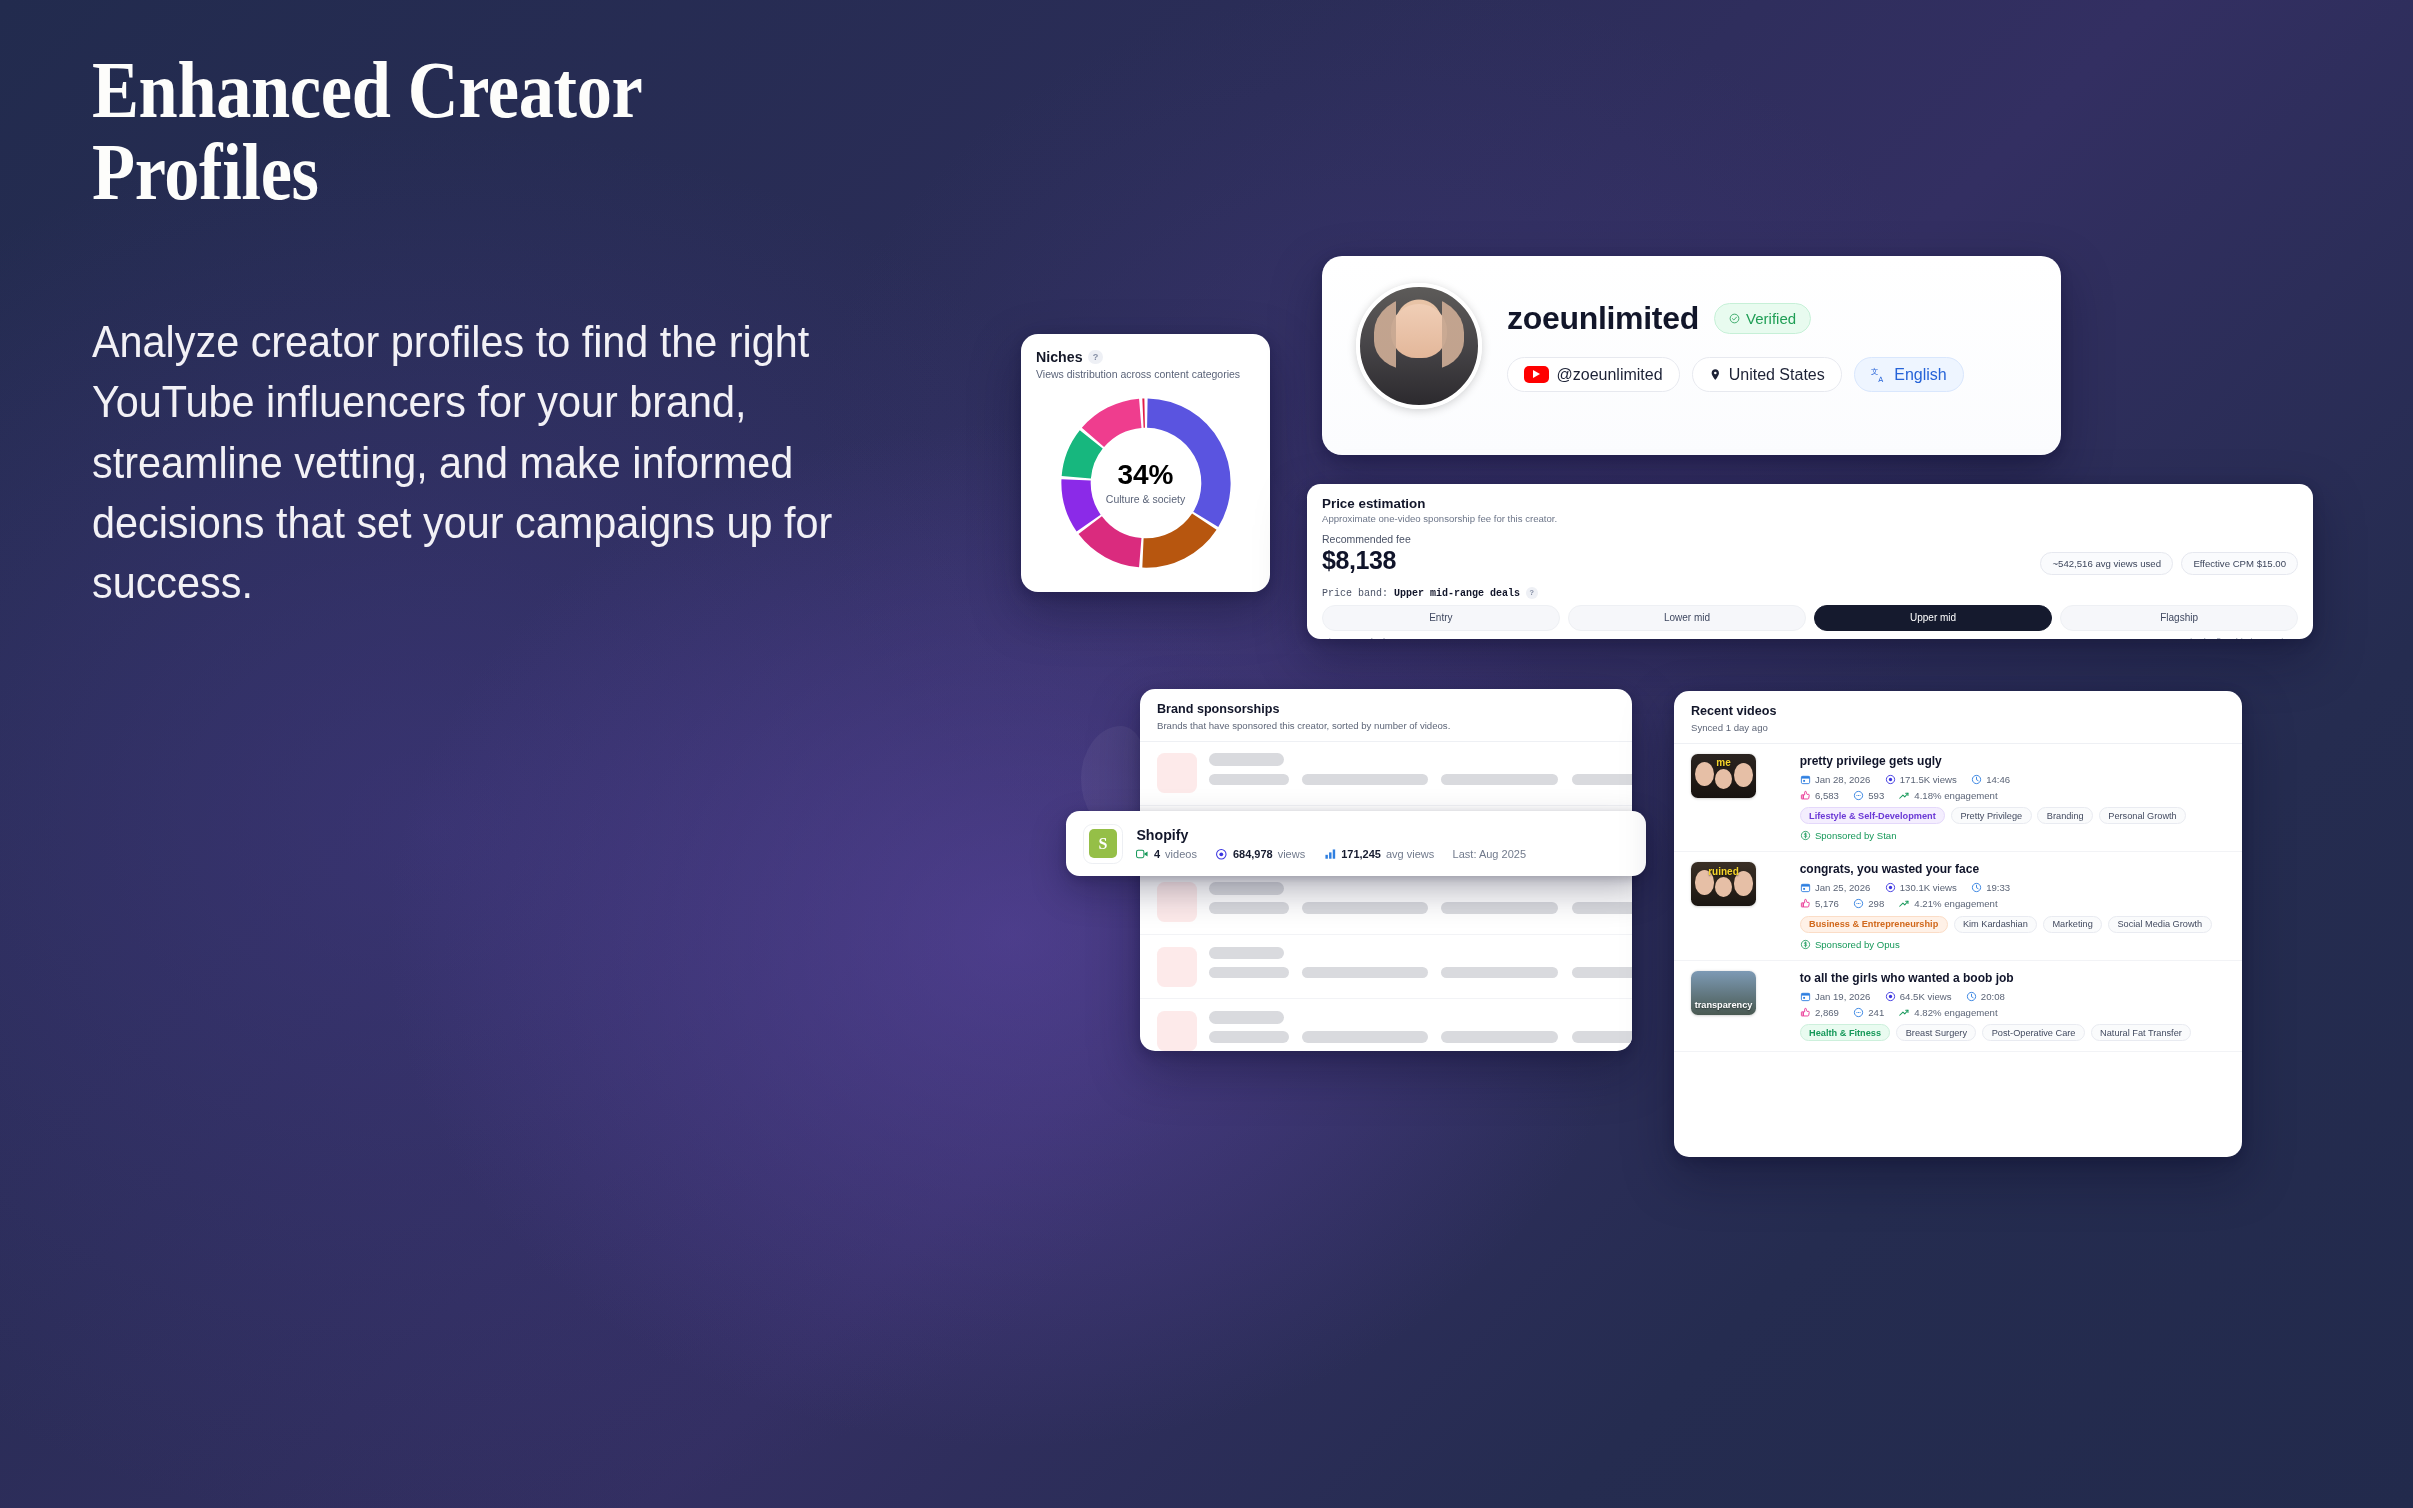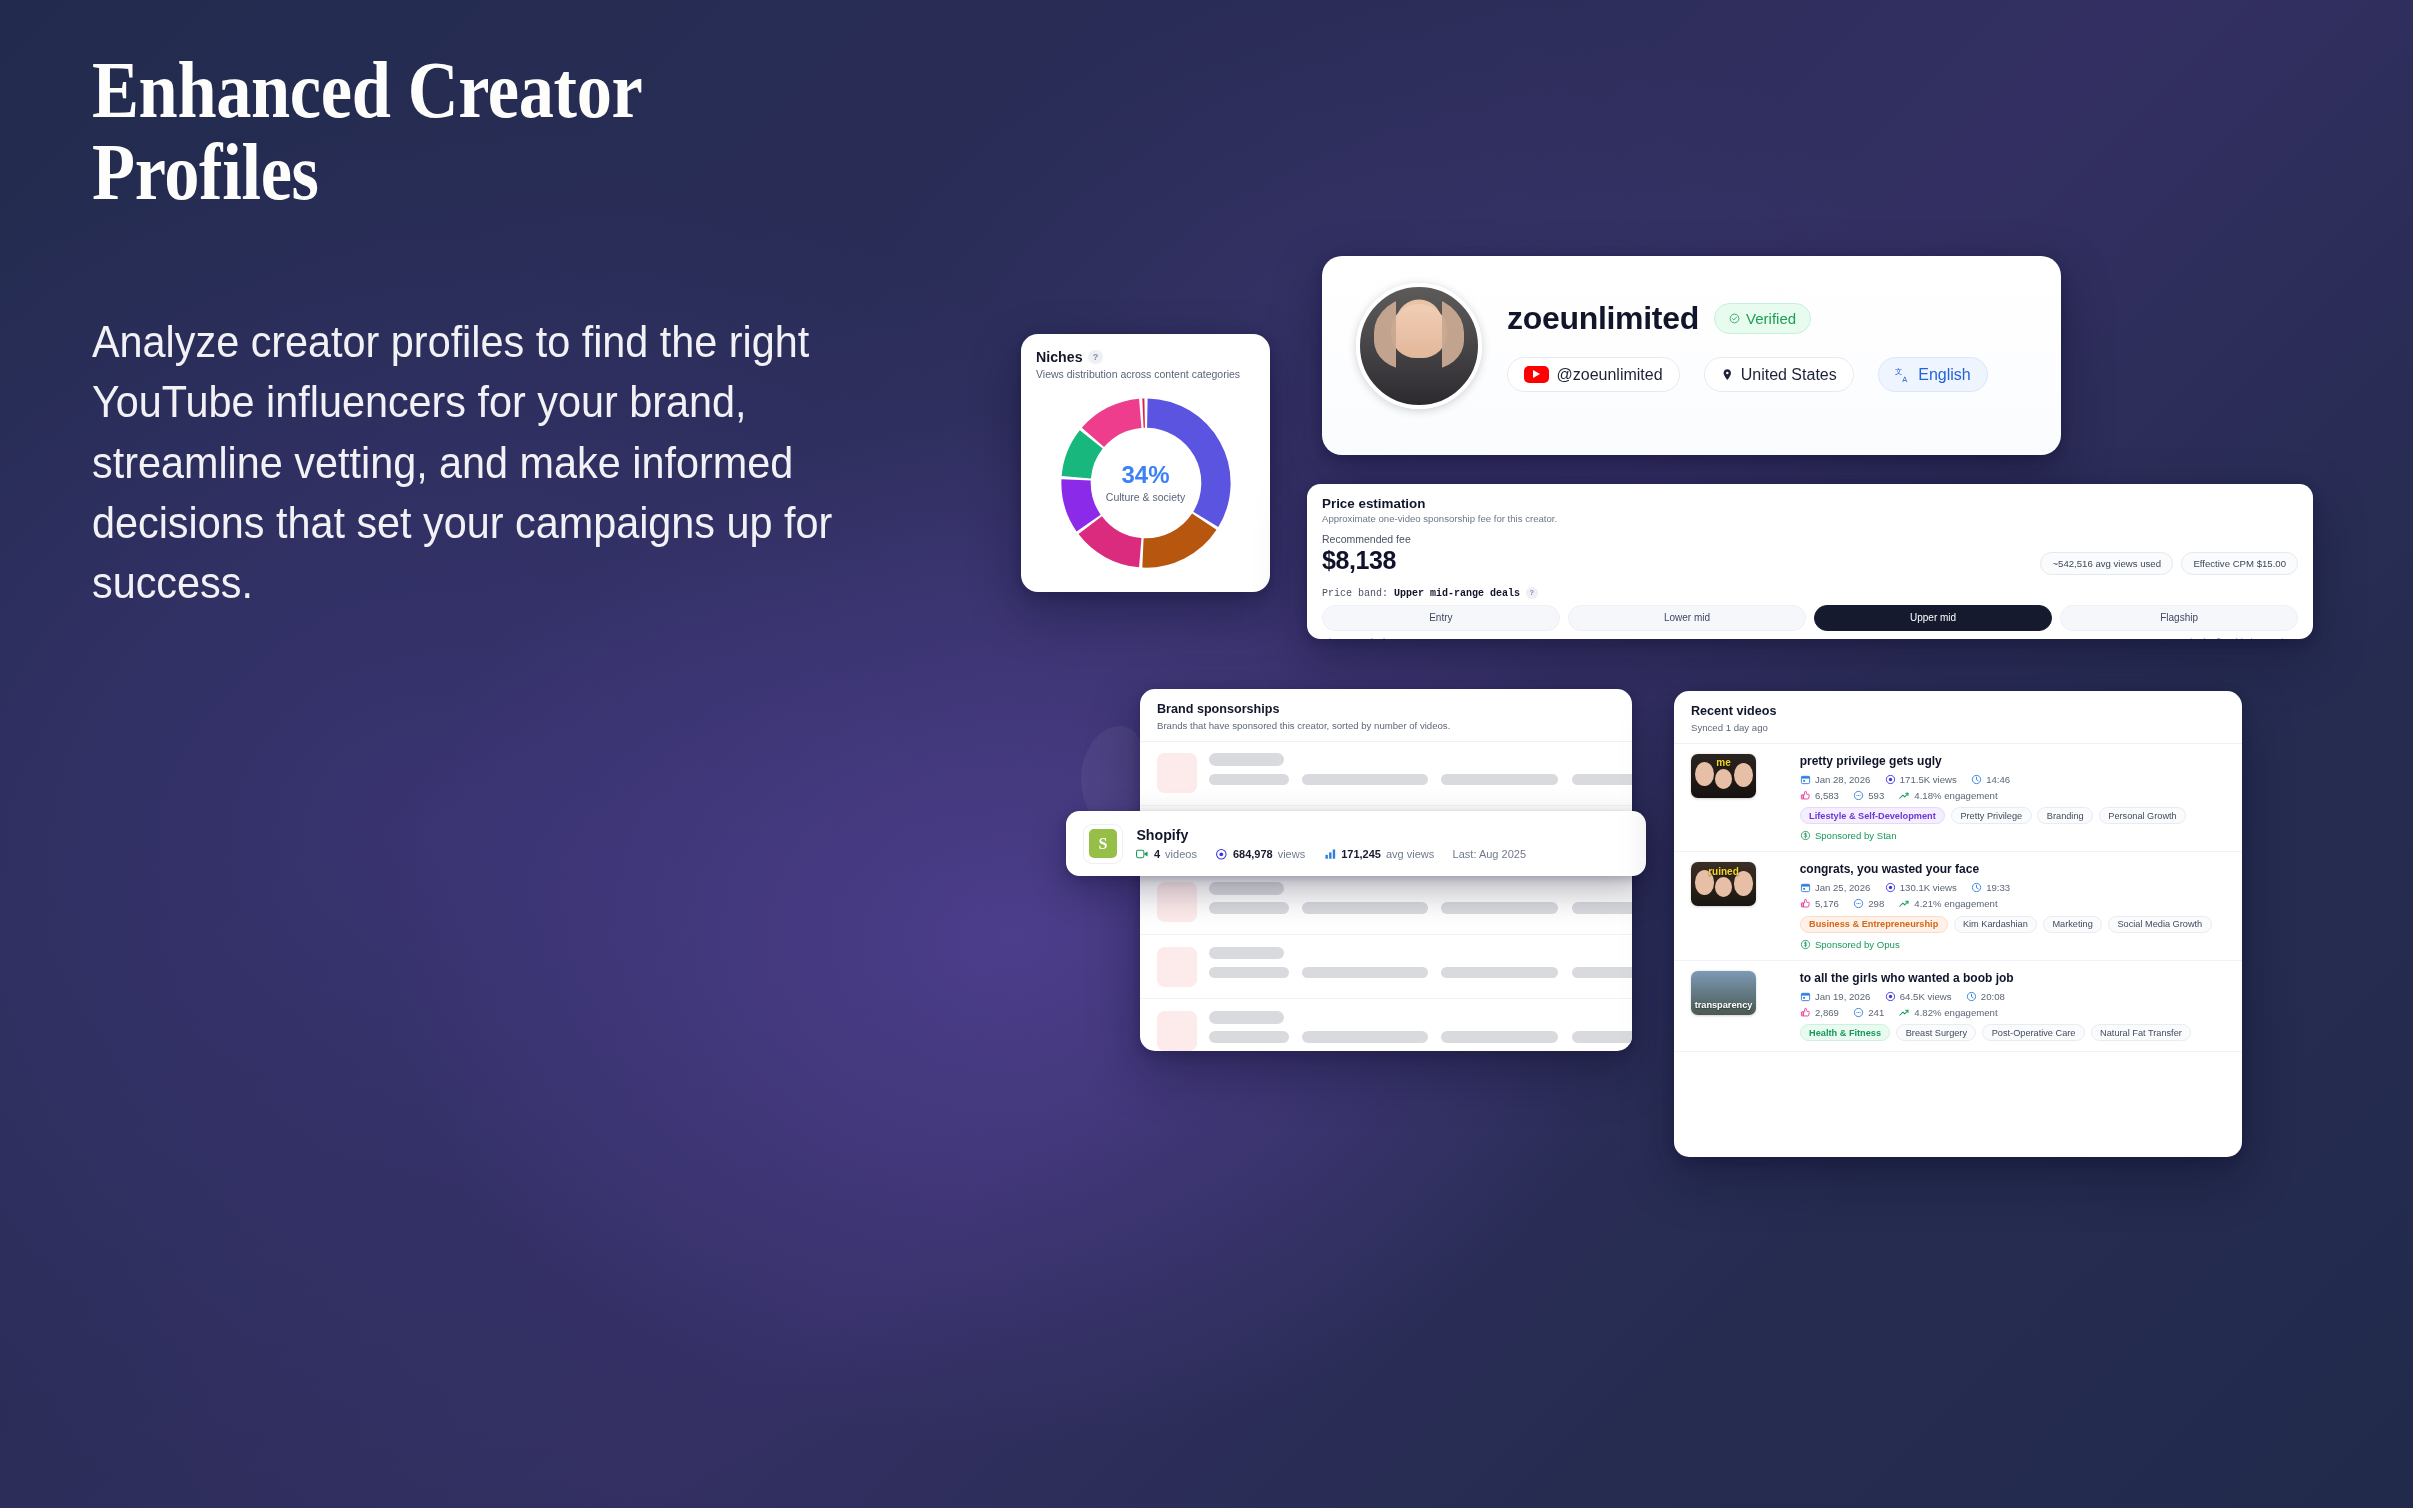--- a/index.html
+++ b/index.html
@@ -65,21 +65,21 @@
     width:14.2px;height:14.2px;border-radius:50%;background:#eef0f5;color:#8790a6;
     font-size:9.2px;display:flex;align-items:center;justify-content:center;font-weight:700;
   }
   .niches-sub { font-size:10.5px;color:#5b6479; margin-top:3.4px; }
   .donut-wrap { position:relative; width:186px;height:186px;margin:10px auto 0; }
   .donut-hole {
     position:absolute; left:50%; top:50%; transform:translate(-50%,-50%);
     width:106px;height:106px;border-radius:50%;background:#fff;
     display:flex;flex-direction:column;align-items:center;justify-content:center;
   }
-  .donut-hole .pct { font-size:24px;font-weight:700;color:#3b82f6; line-height:1;}
+  .donut-hole .pct { font-size:28px;font-weight:700;color:#000000; line-height:1;}
   .donut-hole .lbl { font-size:10.5px;color:#5b6479;margin-top:4.2px;}
 
   
   #profile { left:1322px; top:256px; width:739px; height:199px; border-radius:20px;
              background:linear-gradient(180deg,#ffffff 0%, #fbfcfe 100%); }
   .prof-inner { display:flex; align-items:center; gap:25px; padding:27px 34px; }
   .avatar {
     width:126px;height:126px;border-radius:50%;flex:0 0 126px;
     border:4.2px solid #fff; box-shadow:0 1.7px 10px rgba(0,0,0,.18);
     background:
@@ -101,21 +101,21 @@
     opacity:.95;
   }
   .prof-right { flex:1; }
   .prof-name-row { display:flex; align-items:center; gap:15px; }
   .prof-name { font-size:32px; font-weight:700; color:#12162a; letter-spacing:-0.3px;}
   .verified {
     display:flex;align-items:center;gap:5.9px;
     background:#e8fbef;border:0.8px solid #c6f0d7;border-radius:837px;
     padding:5.9px 14.2px; color:#1f9e55; font-size:15px; font-weight:500;
   }
-  .chips { display:flex; align-items:center; gap:24px; margin-top:20px; }
+  .chips { display:flex; align-items:center; gap:12px; margin-top:20px; }
   .chip {
     display:flex;align-items:center;gap:7.5px;
     border:0.8px solid #e7e9ef;border-radius:837px;background:#fff;
     padding:7.5px 16px; font-size:16px; color:#1d2236;
   }
   .chip.lang { background:#eef5ff; border-color:#d9e7fd; color:#2563d8; }
   .yt {
     width:25px;height:17.6px;border-radius:5px;background:#ff0000;position:relative;flex:0 0 25px;
   }
   .yt::after{content:"";position:absolute;left:9.2px;top:4.2px;border-left:7.5px solid #fff;border-top:4.6px solid transparent;border-bottom:4.6px solid transparent;}

